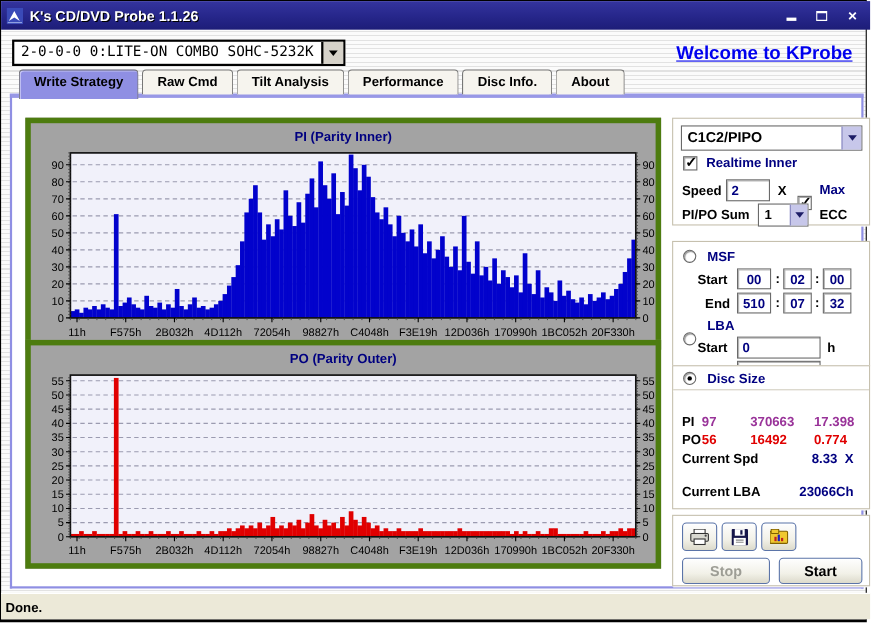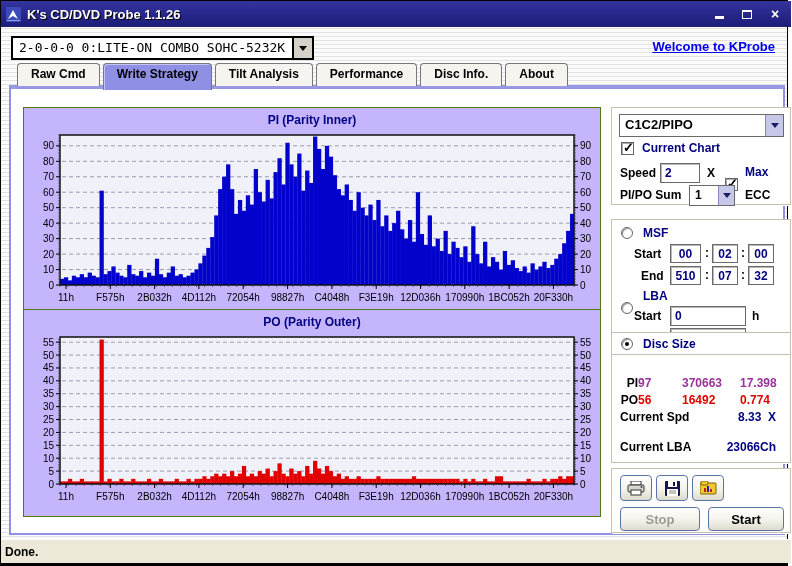--- a/index.html
+++ b/index.html
@@ -16,30 +16,30 @@
   .win-controls { margin-left:auto; margin-right:8px; display:flex; gap:12px; align-items:center; }
   .wc { width:16px; height:14px; display:flex; align-items:flex-end; justify-content:center; cursor:default; }
   .wc .minbar { width:9px; height:3px; background:#fff; margin-bottom:2px; }
   .wc .maxbox { width:10px; height:9px; border:1px solid #fff; border-top:2px solid #fff; margin-bottom:2px; }
   .wc.close { color:#fff; font-weight:bold; font-size:14px; line-height:14px; align-items:center; }
   
   .drive-select { left:10px; top:35px; width:303px; height:24px; background:#fff; border:2px solid #000; display:flex; }
   .drive-text { flex:1; font-family:"DejaVu Sans Mono", monospace; font-size:13px; line-height:20px; padding-left:6px; white-space:nowrap; overflow:hidden; }
   .drive-btn { width:20px; border-left:2px solid #000; background:#d6d2c9; display:flex; align-items:center; justify-content:center; }
   .tri { width:0; height:0; border-left:4px solid transparent; border-right:4px solid transparent; border-top:5px solid #000; }
-  .welcome { right:12px; top:38px; color:#0000ee; font-weight:bold; font-size:13px; text-decoration:underline; cursor:pointer; }
+  .welcome { right:12px; top:38px; color:#0000ee; font-weight:bold; font-size:17px; text-decoration:underline; cursor:pointer; }
   
   .tabs { left:16px; top:62px; display:flex; gap:3px; height:23px; z-index:3; }
   .tab { padding:3px 13px 0 13px; background:#f6f4ee; border:1px solid #777; border-bottom:none;
          border-radius:4px 4px 0 0; font-weight:bold; font-size:12px; white-space:nowrap; cursor:pointer; height:23px; }
   .tab.active { background:#8f8fe3; height:27px; box-shadow:inset 1px 1px 0 #c4c4f4; }
   
   .content { left:8px; top:84px; width:776px; height:450px; background:#fff;
              border:2px solid #8f8fe3; border-top:4px solid #9898e6; }
-  .chartbox { background:#c4b5fd; border:1px solid #4d7c0f; }
+  .chartbox { background:#a3a3a3; border:5px solid #4d7c0f; }
   .chart-title { text-align:center; color:#000080; font-weight:bold; font-size:12px; padding-top:5px; height:21px; }
   svg text.tick { font-family:"Liberation Sans", sans-serif; font-size:10px; fill:#000; }
   
   .group { background:#fff; border:1px solid #c6c0ae; box-shadow:inset -1px -1px 0 #fff, 1px 1px 0 #fff; }
   .lbl { font-weight:bold; font-size:12px; }
   .navy { color:#000080; }
   .field { background:#fff; border:1px solid #6a6a6a; box-shadow:inset 1px 1px 0 #b8b8b8; color:#000080;
            font-weight:bold; font-size:12px; display:flex; align-items:center; }
   .field.center { justify-content:center; }
   .field.left { padding-left:4px; }
@@ -49,21 +49,21 @@
   .dropdown .dbtn .tri { border-top-color:#1c1c66; }
   .checkbox { width:13px; height:13px; background:#fff; border:1px solid #666;
               box-shadow:inset 1px 1px 0 #aaa; position:relative; cursor:pointer; }
   .checkbox.on::after { content:"\2713"; position:absolute; left:1px; top:-3px; font-size:13px; font-weight:bold; color:#000; }
   .radio { width:12px; height:12px; border-radius:50%; background:#fff; border:1px solid #666;
            box-shadow:inset 1px 1px 1px #999; position:relative; cursor:pointer; }
   .radio.on::after { content:""; position:absolute; left:3px; top:3px; width:4px; height:4px; border-radius:50%; background:#000; }
   .sep { border-top:1px solid #c6c0ae; border-bottom:1px solid #fff; }
   
   .stat-row { display:flex; font-weight:bold; font-size:12px; }
-  .stat-row .c0 { width:26px; padding-left:8px;text-align:right; }
+  .stat-row .c0 { width:26px; padding-left:8px; }
   .stat-row .c1 { width:44px; }
   .stat-row .c2 { width:58px; }
   .stat-row .c3 { width:50px; }
   .stat-head { text-decoration:underline; color:#000080; }
   .pi-val { color:#993399; font-weight:bold; }
   .po-val { color:#e00000; font-weight:bold; }
   .cur-row { display:flex; justify-content:space-between; padding:0 14px 0 8px; font-weight:bold; white-space:pre; }
   .progress { background:#e8e8e8; border:1px solid #888; box-shadow:inset 1px 1px 1px #999; position:relative; overflow:hidden;margin-top:28px; }
   .progress-fill { position:absolute; left:1px; top:1px; bottom:1px;
     background:linear-gradient(180deg,#bcdbf8 0%,#5490da 40%,#3e7ccc 60%,#a9d0f4 100%); }
@@ -103,22 +103,22 @@
 
   <div class="abs drive-select">
     <div class="drive-text">2-0-0-0 0:LITE-ON COMBO SOHC-5232K NK07</div>
     <div class="drive-btn">
       <div class="tri"></div>
     </div>
   </div>
   <div class="abs welcome">Welcome to KProbe</div>
 
   <div class="abs tabs">
+    <div class="tab active">Write Strategy</div>
     <div class="tab">Raw Cmd</div>
-    <div class="tab active">Write Strategy</div>
     <div class="tab">Tilt Analysis</div>
     <div class="tab">Performance</div>
     <div class="tab">Disc Info.</div>
     <div class="tab">About</div>
   </div>
 
   <div class="abs content">
 
     <div class="abs chartbox" style="left:12px; top:18px; width:578px; height:211px;">
       <div class="chart-title">PI (Parity Inner)</div>
@@ -905,21 +905,21 @@
     </div>
 
     <div class="abs group" style="left:600px; top:18px; width:180px; height:98px;">
       <div class="abs dropdown" style="left:7px; top:6px; width:165px; height:23px;">
         <div class="dval">C1C2/PIPO</div>
         <div class="dbtn">
             <div class="tri"></div>
           </div>
       </div>
       <div class="abs checkbox on" style="left:9px; top:34px;"></div>
-      <div class="abs lbl navy" style="left:30px; top:33px;">Current Chart</div>
+      <div class="abs lbl navy" style="left:30px; top:33px;">Realtime Inner</div>
       <div class="abs lbl" style="left:8px; top:58px;">Speed</div>
       <div class="abs field left" style="left:48px; top:55px; width:40px; height:20px;">2</div>
       <div class="abs lbl" style="left:95px; top:58px;">X</div>
       <div class="abs checkbox on" style="left:113px; top:57px;"></div>
       <div class="abs lbl navy" style="left:133px; top:57px;">Max</div>
       <div class="abs lbl" style="left:8px; top:80px;">PI/PO Sum</div>
       <div class="abs dropdown" style="left:77px; top:77px; width:46px; height:21px;">
         <div class="dval" style="font-size:12px;">1</div>
         <div class="dbtn" style="width:16px;">
             <div class="tri"></div>

